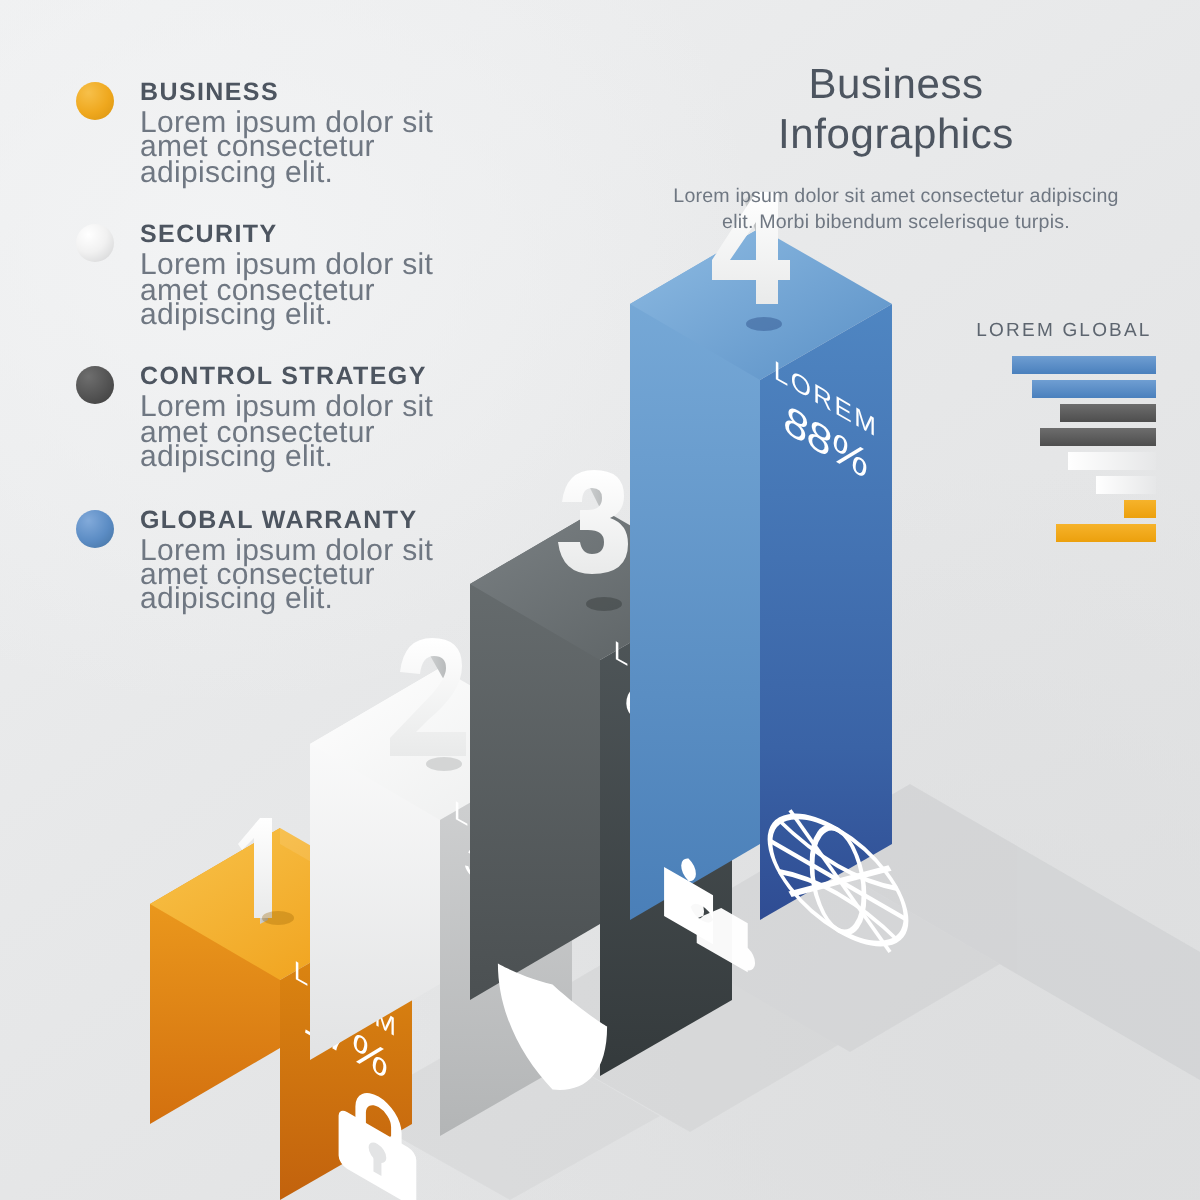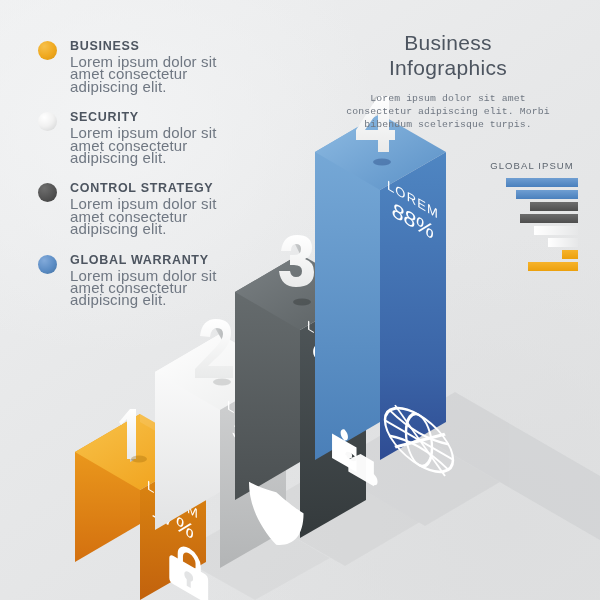--- a/index.html
+++ b/index.html
@@ -34,21 +34,21 @@
   .legend-body{
     font-size:15px;line-height:12.4px;color:#6f7782;letter-spacing:.15px;margin:0;
   }
 
   
   #header{position:absolute;right:40px;top:30px;width:224px;text-align:center;}
   .h-title{
     font-size:21px;line-height:25px;color:#4d5560;letter-spacing:.3px;margin:0;
   }
   .h-sub{
-    margin:12px 0 0 0;font-size:9.8px;line-height:13.2px;color:#6f7782;letter-spacing:.1px;font-family:Liberation Mono, monospace;
+    margin:12px 0 0 0;font-size:9.8px;line-height:13.2px;color:#6f7782;letter-spacing:.1px;
   }
 
   
   #mini{position:absolute;right:22px;top:160px;width:92px;}
   .mini-label{
     font-size:9.5px;letter-spacing:1.1px;color:#5d656f;text-align:center;margin:0 0 7px 0;
   }
   .mini-row{display:flex;justify-content:flex-end;margin-bottom:3px;}
   .mini-bar{height:9px;}
   .mb-blue{background:linear-gradient(180deg,#6f9ed2 0%,#4a80bd 100%);}
@@ -248,21 +248,21 @@
 
   <div id="header">
     <p class="h-title">
       <span>Business</span><br>
       <span>Infographics</span>
     </p>
     <p class="h-sub">Lorem ipsum dolor sit amet consectetur adipiscing elit. Morbi bibendum scelerisque turpis.</p>
   </div>
 
   <div id="mini">
-    <p class="mini-label">GLOBAL IPSUM</p>
+    <p class="mini-label">LOREM GLOBAL</p>
     <div id="mini-rows">
         <div class="mini-row">
           <div class="mini-bar mb-blue" style="width: 72px;"></div>
         </div>
         <div class="mini-row">
           <div class="mini-bar mb-blue" style="width: 62px;"></div>
         </div>
         <div class="mini-row">
           <div class="mini-bar mb-gray" style="width: 48px;"></div>
         </div>

